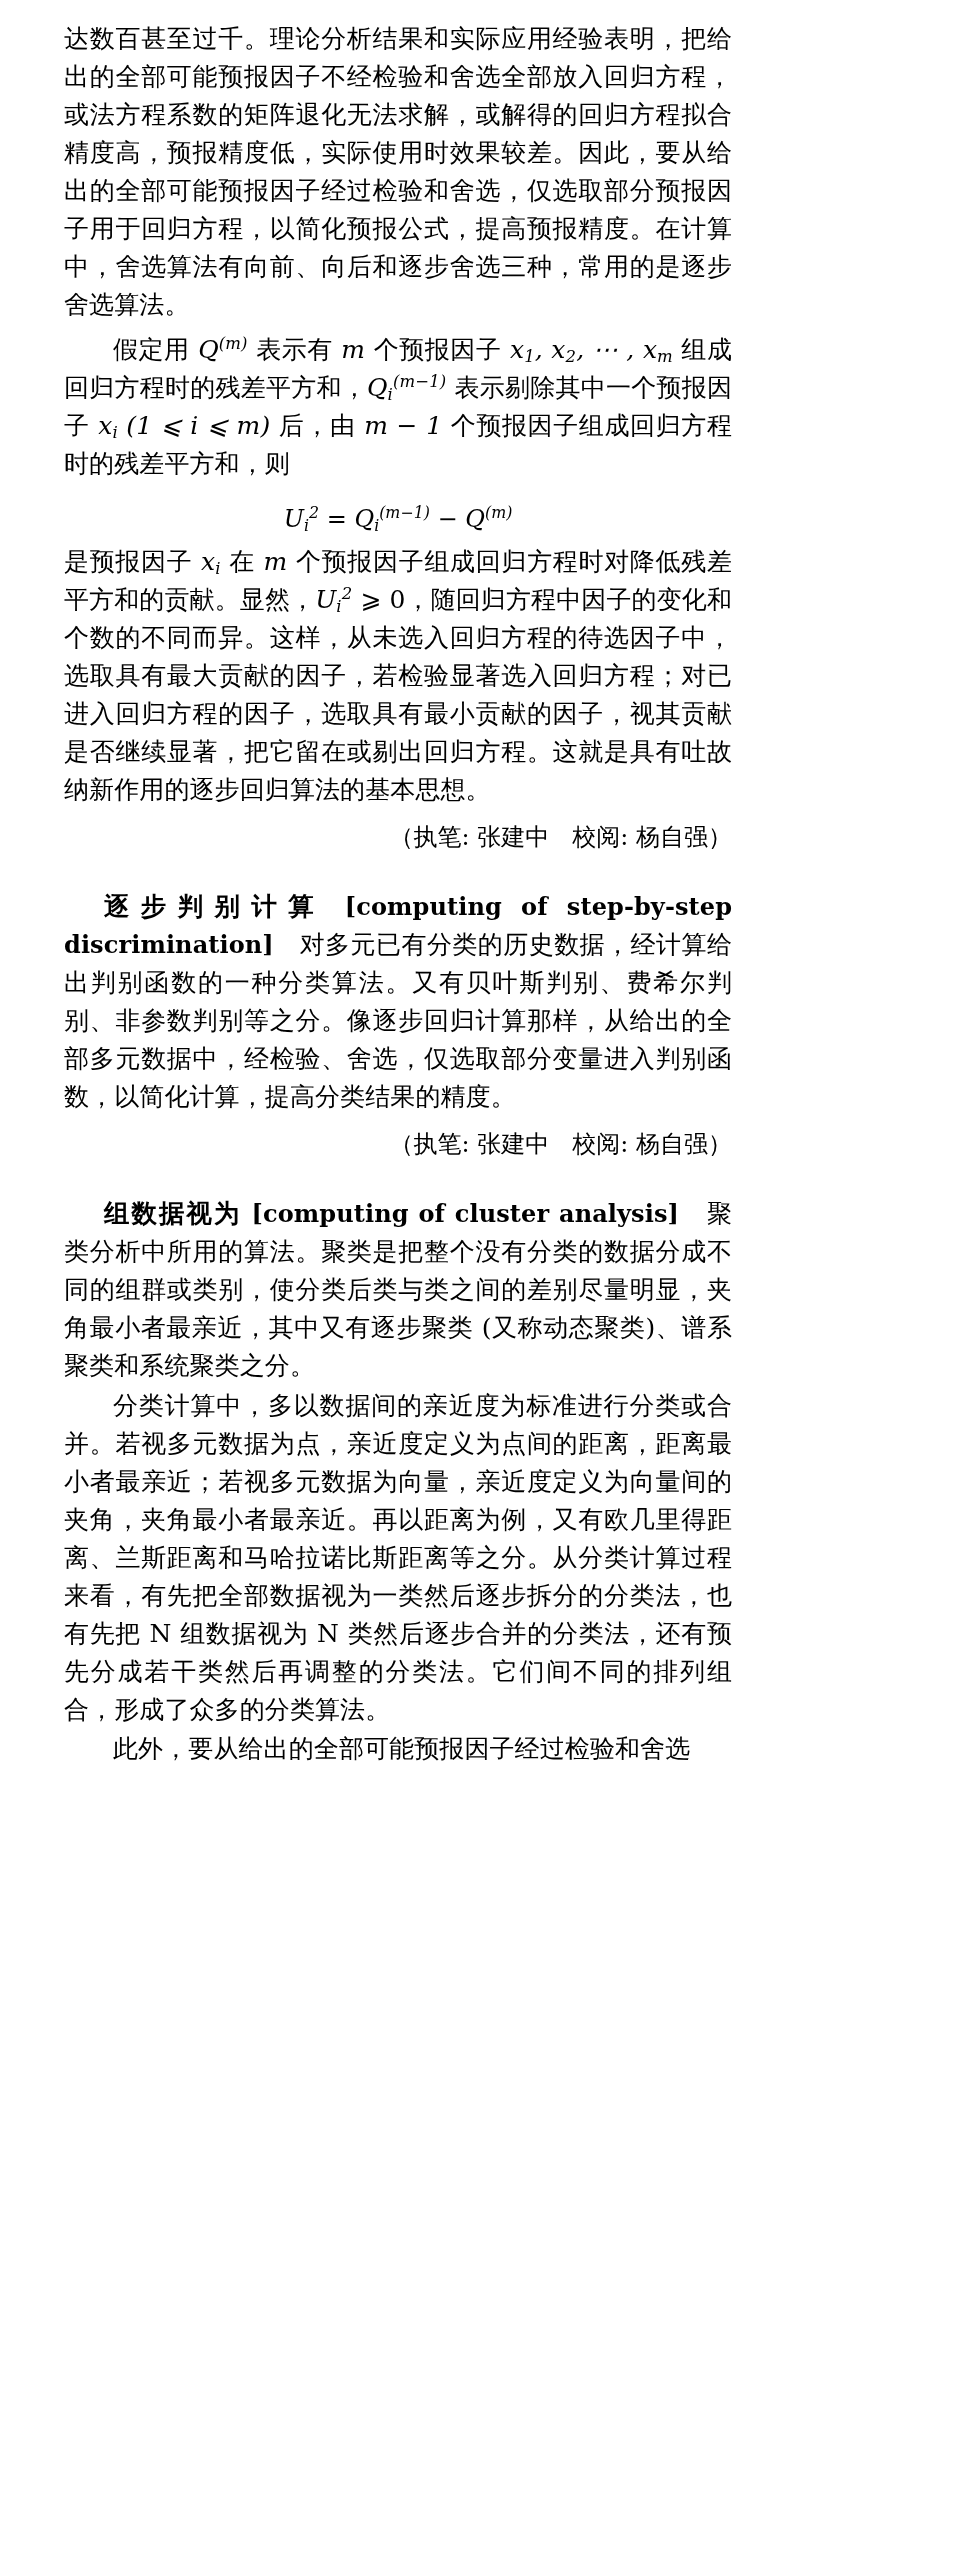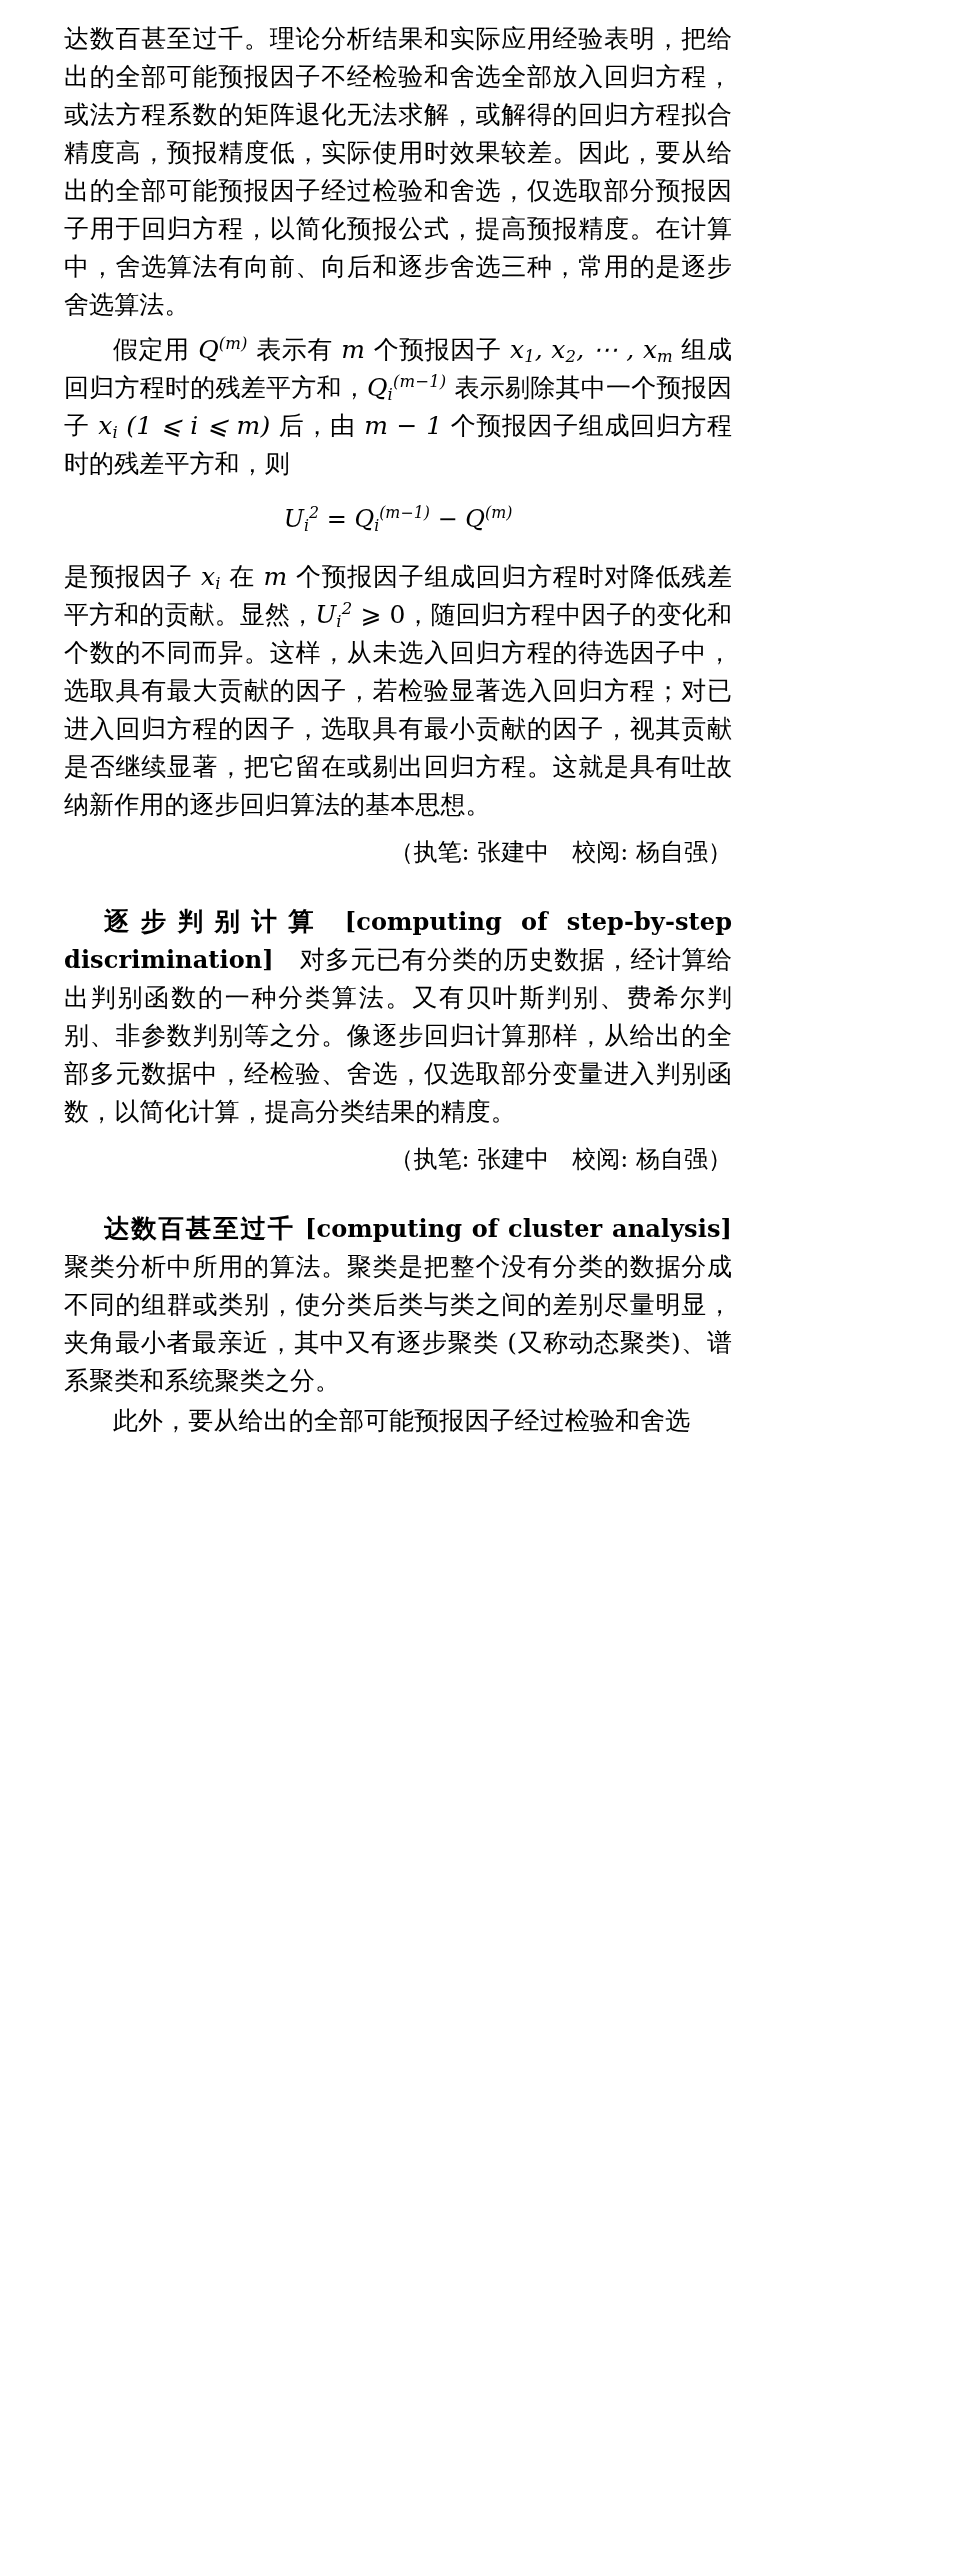--- a/index.html
+++ b/index.html
@@ -27,21 +27,21 @@
     margin: 0 0 1.3px 0;
     letter-spacing: 0.1px;
   }
   .indent {
     text-indent: 49px;
   }
   .formula {
     text-align: center;
     font-family: "DejaVu Serif", "Liberation Serif", serif;
     font-size: 24px;
-    margin: 20px 0 23px 0;
+    margin: 20px 0 8px 0;
     font-style: italic;
   }
   .formula .up {
     font-style: normal;
   }
   .sub {
     font-size: 0.66em;
     vertical-align: -0.25em;
   }
   .sup {
@@ -112,18 +112,19 @@
 
   <div class="entry">
     <p class="para headindent entry-head"><span class="entry-term">逐步判别计算</span> <span class="entry-en">[computing of step-by-step discrimination]</span><span class="entry-body">　<span>对多元已有分类的历史数据，经计算给出判别函数的一种分类算法。又有贝叶斯判别、费希尔判别、非参数判别等之分。像逐步回归计算那样，从给出的全部多元数据中，经检验、舍选，仅选取部分变量进入判别函数，以简化计算，提高分类结果的精度。</span></span></p>
   </div>
 
   <div class="attrib">
     <span>（执笔: 张建中</span><span class="gap"></span><span>校阅: 杨自强）</span>
   </div>
 
   <div class="entry">
-    <p class="para headindent entry-head"><span class="entry-term">达数百甚至过千</span> <span class="entry-en">[computing of cluster analysis]</span><span class="entry-body">　<span>聚类分析中所用的算法。聚类是把整个没有分类的数据分成不同的组群或类别，使分类后类与类之间的差别尽量明显，夹角最小者最亲近，其中又有逐步聚类 (又称动态聚类)、谱系聚类和系统聚类之分。</span></span></p>
+    <p class="para headindent entry-head"><span class="entry-term">组数据视为</span> <span class="entry-en">[computing of cluster analysis]</span><span class="entry-body">　<span>聚类分析中所用的算法。聚类是把整个没有分类的数据分成不同的组群或类别，使分类后类与类之间的差别尽量明显，夹角最小者最亲近，其中又有逐步聚类 (又称动态聚类)、谱系聚类和系统聚类之分。</span></span></p>
+    <p class="para indent">分类计算中，多以数据间的亲近度为标准进行分类或合并。若视多元数据为点，亲近度定义为点间的距离，距离最小者最亲近；若视多元数据为向量，亲近度定义为向量间的夹角，夹角最小者最亲近。再以距离为例，又有欧几里得距离、兰斯距离和马哈拉诺比斯距离等之分。从分类计算过程来看，有先把全部数据视为一类然后逐步拆分的分类法，也有先把 N 组数据视为 N 类然后逐步合并的分类法，还有预先分成若干类然后再调整的分类法。它们间不同的排列组合，形成了众多的分类算法。</p>
     <p class="para indent">此外，要从给出的全部可能预报因子经过检验和舍选</p>
   </div>
 
 </div>
 
 
 </body></html>

